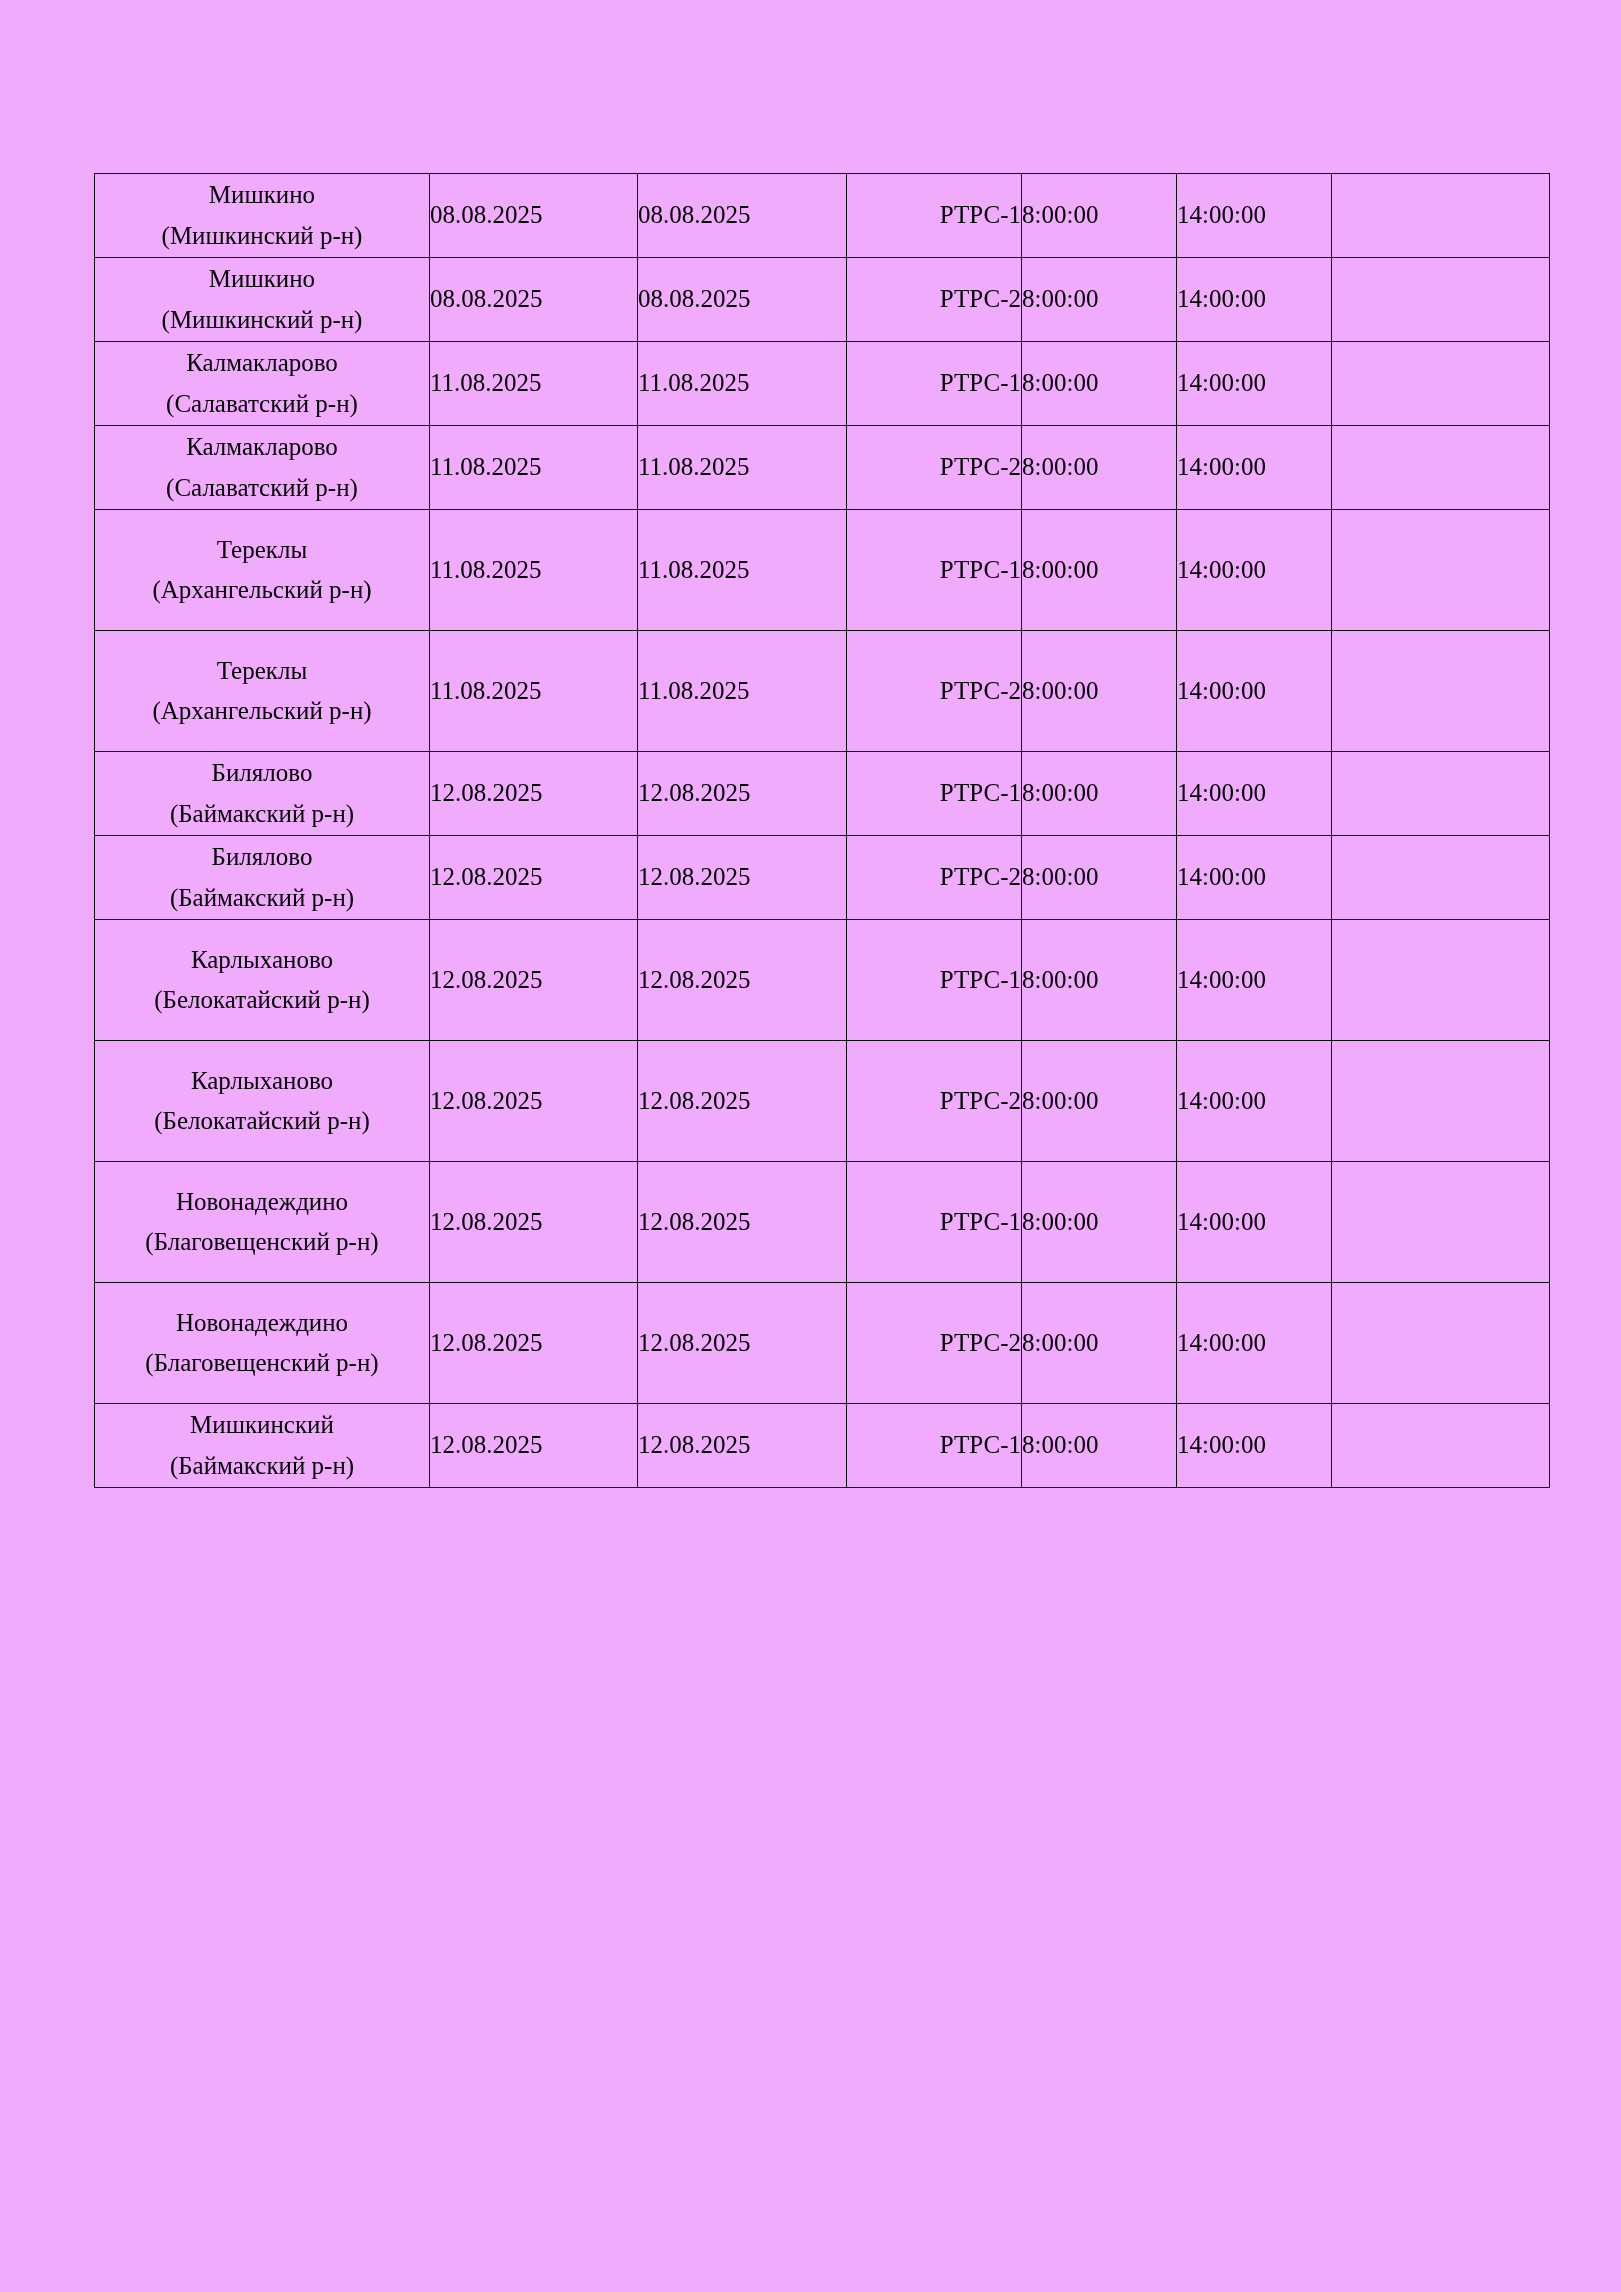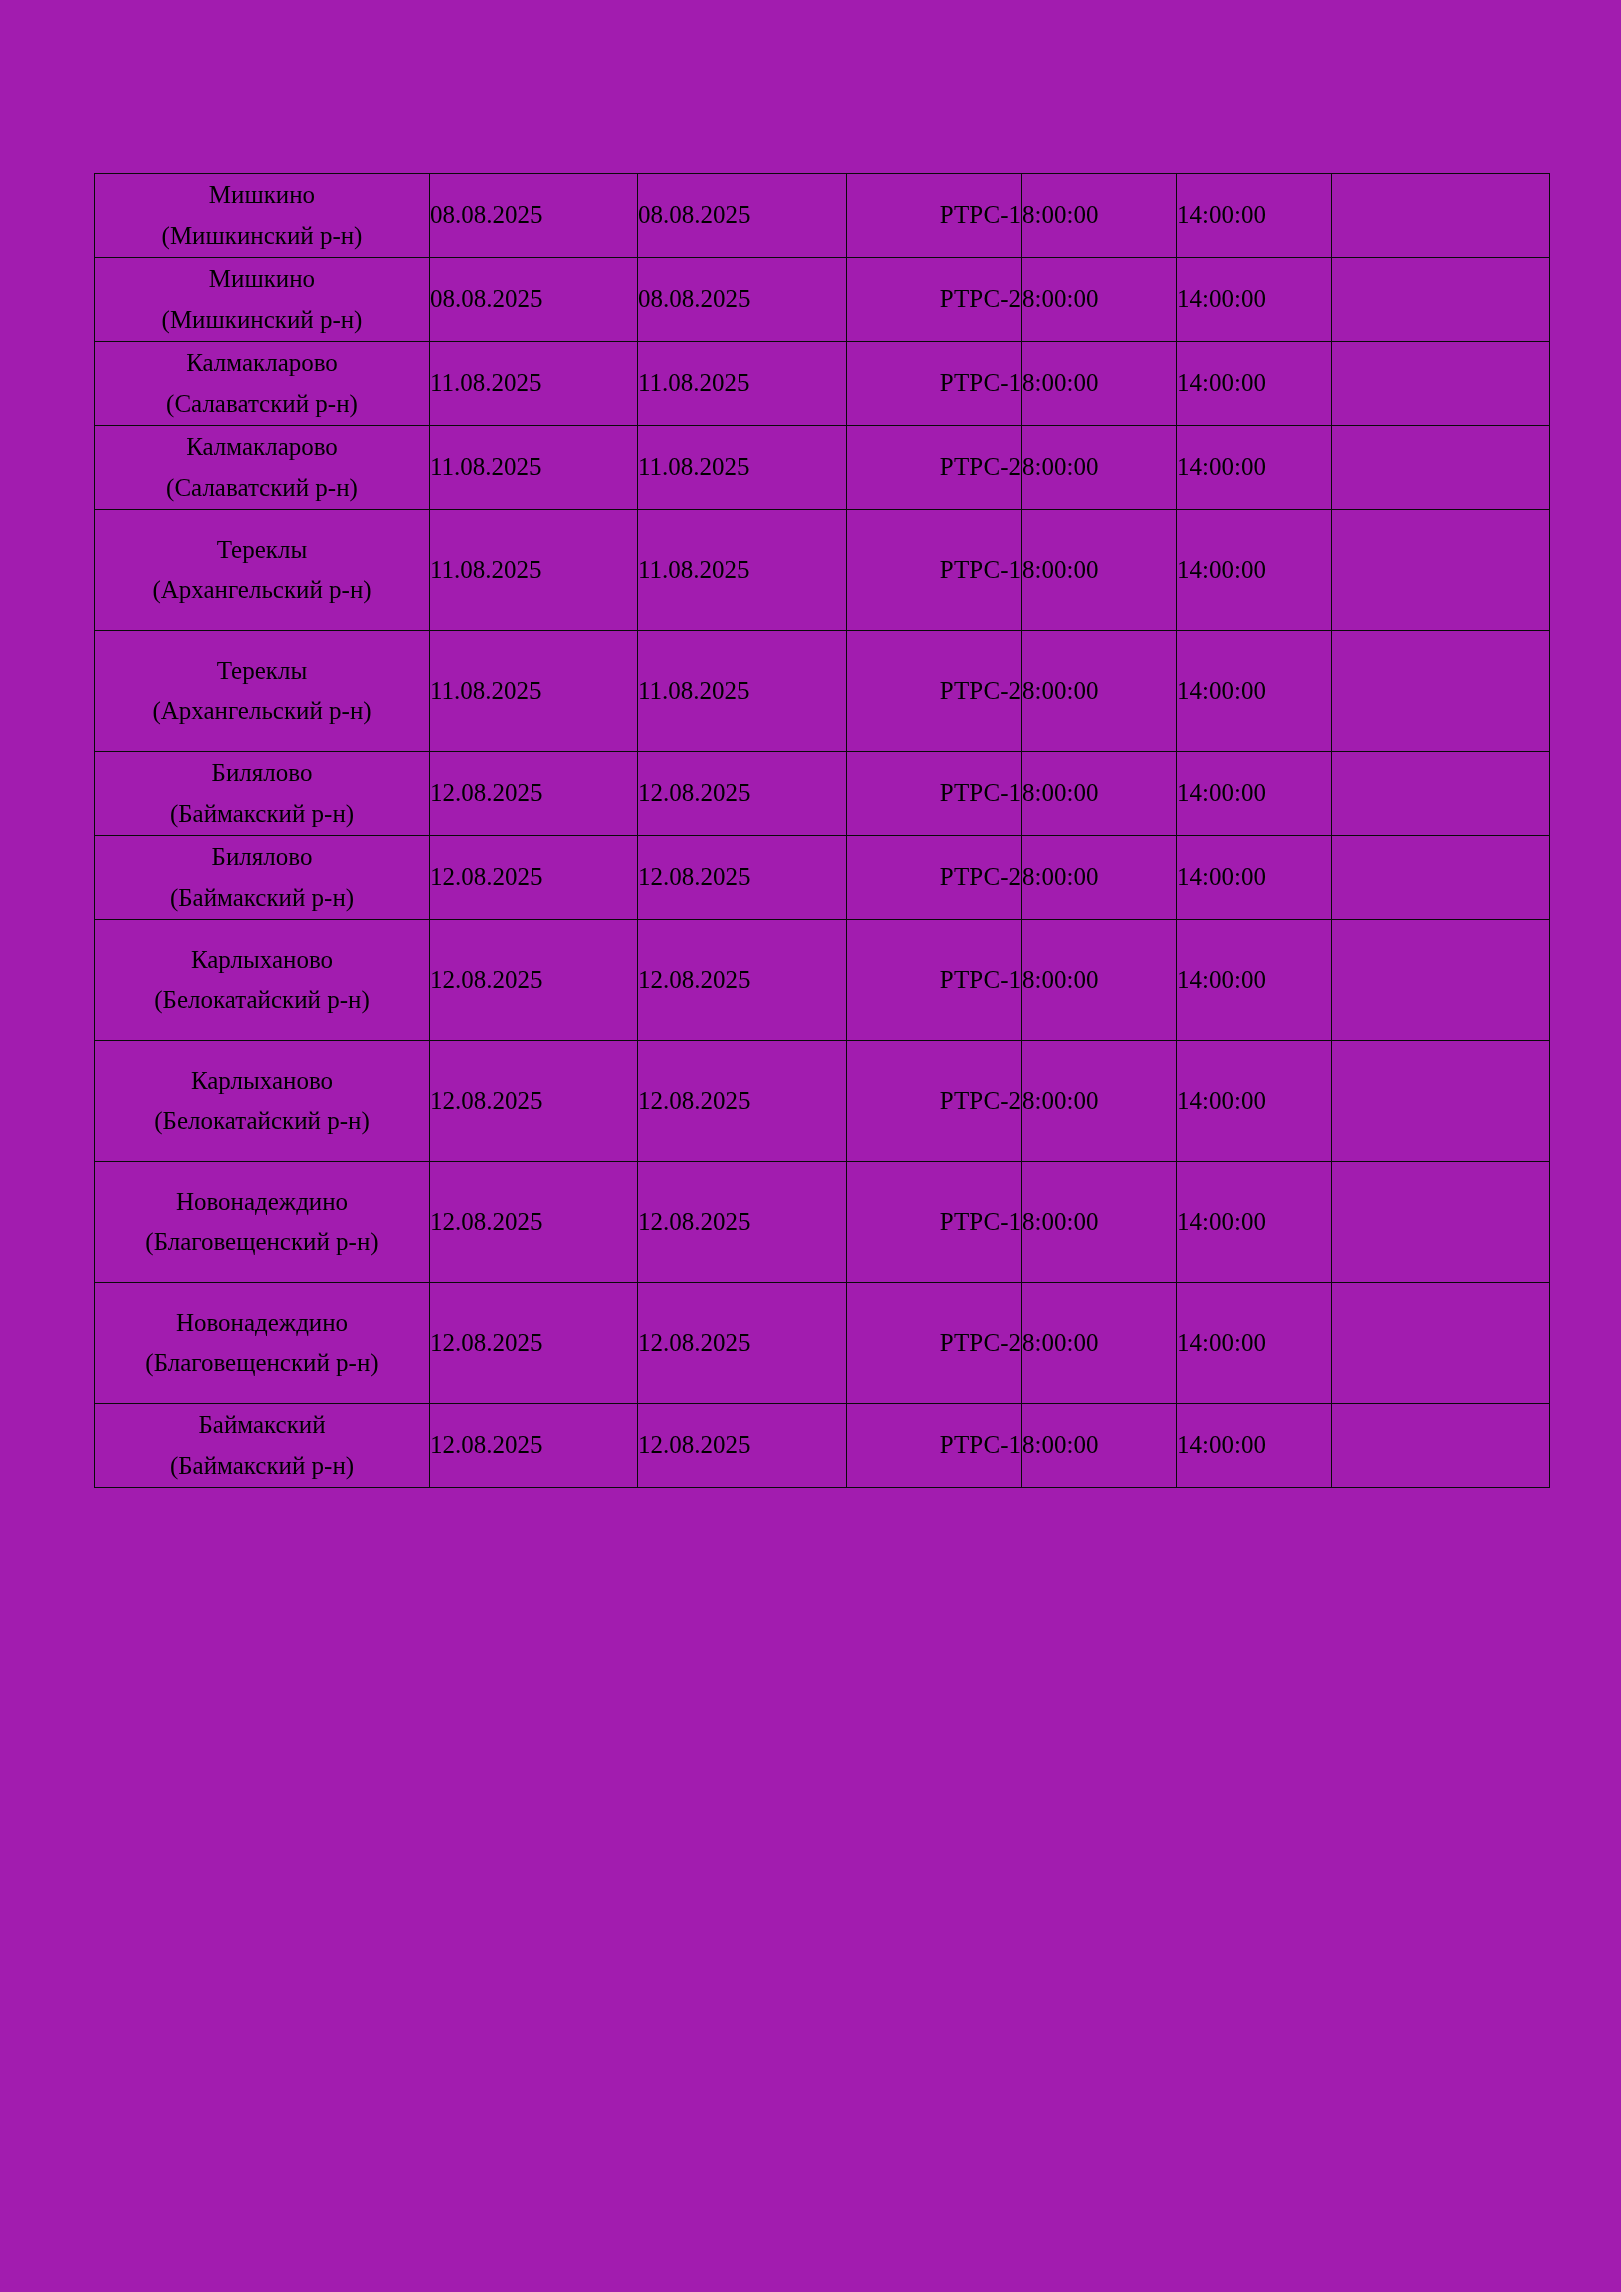--- a/index.html
+++ b/index.html
@@ -15,21 +15,21 @@
     position: relative;
     overflow: hidden;
   }
 
   #page {
     position: absolute;
     left: 0;
     top: 0;
     width: 1621px;
     height: 2293px;
-    background: #a21caf;
+    background: #f0abfc;
   }
 
   #schedule-table {
     position: absolute;
     left: 94px;
     top: 173px;
     width: 1455px;
     border-collapse: collapse;
     table-layout: fixed;
   }
@@ -233,21 +233,21 @@
           </td>
           <td class="date-cell">12.08.2025</td>
           <td class="date-cell">12.08.2025</td>
           <td class="network-cell">РТРС-2</td>
           <td class="time-cell">8:00:00</td>
           <td class="time-cell">14:00:00</td>
           <td class="note-cell"></td>
         </tr>
         <tr>
           <td class="location" style="height: 83px;">
-            <span class="loc-name">Баймакский</span>
+            <span class="loc-name">Мишкинский</span>
             <span class="loc-district" style="white-space: nowrap;">(Баймакский р-н)</span>
           </td>
           <td class="date-cell">12.08.2025</td>
           <td class="date-cell">12.08.2025</td>
           <td class="network-cell">РТРС-1</td>
           <td class="time-cell">8:00:00</td>
           <td class="time-cell">14:00:00</td>
           <td class="note-cell"></td>
         </tr>
       </tbody>

